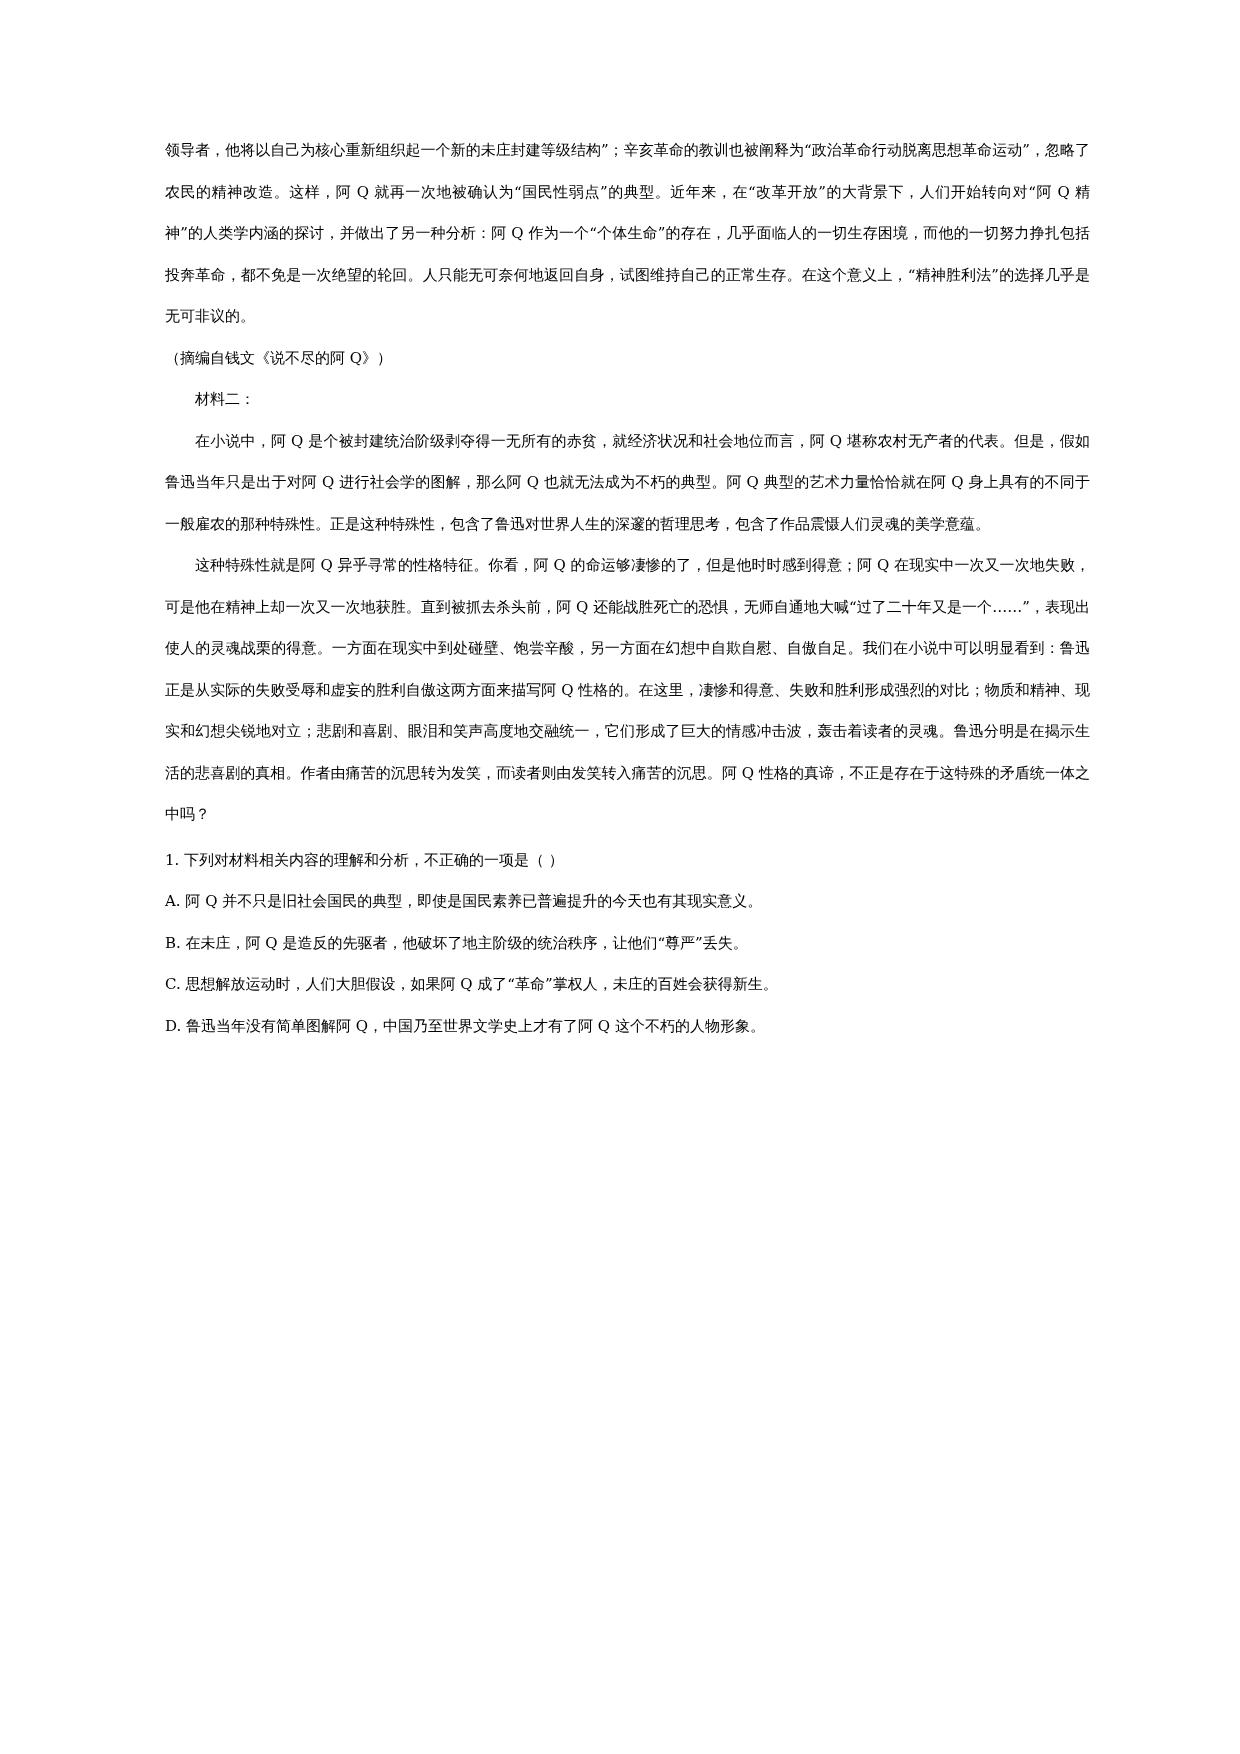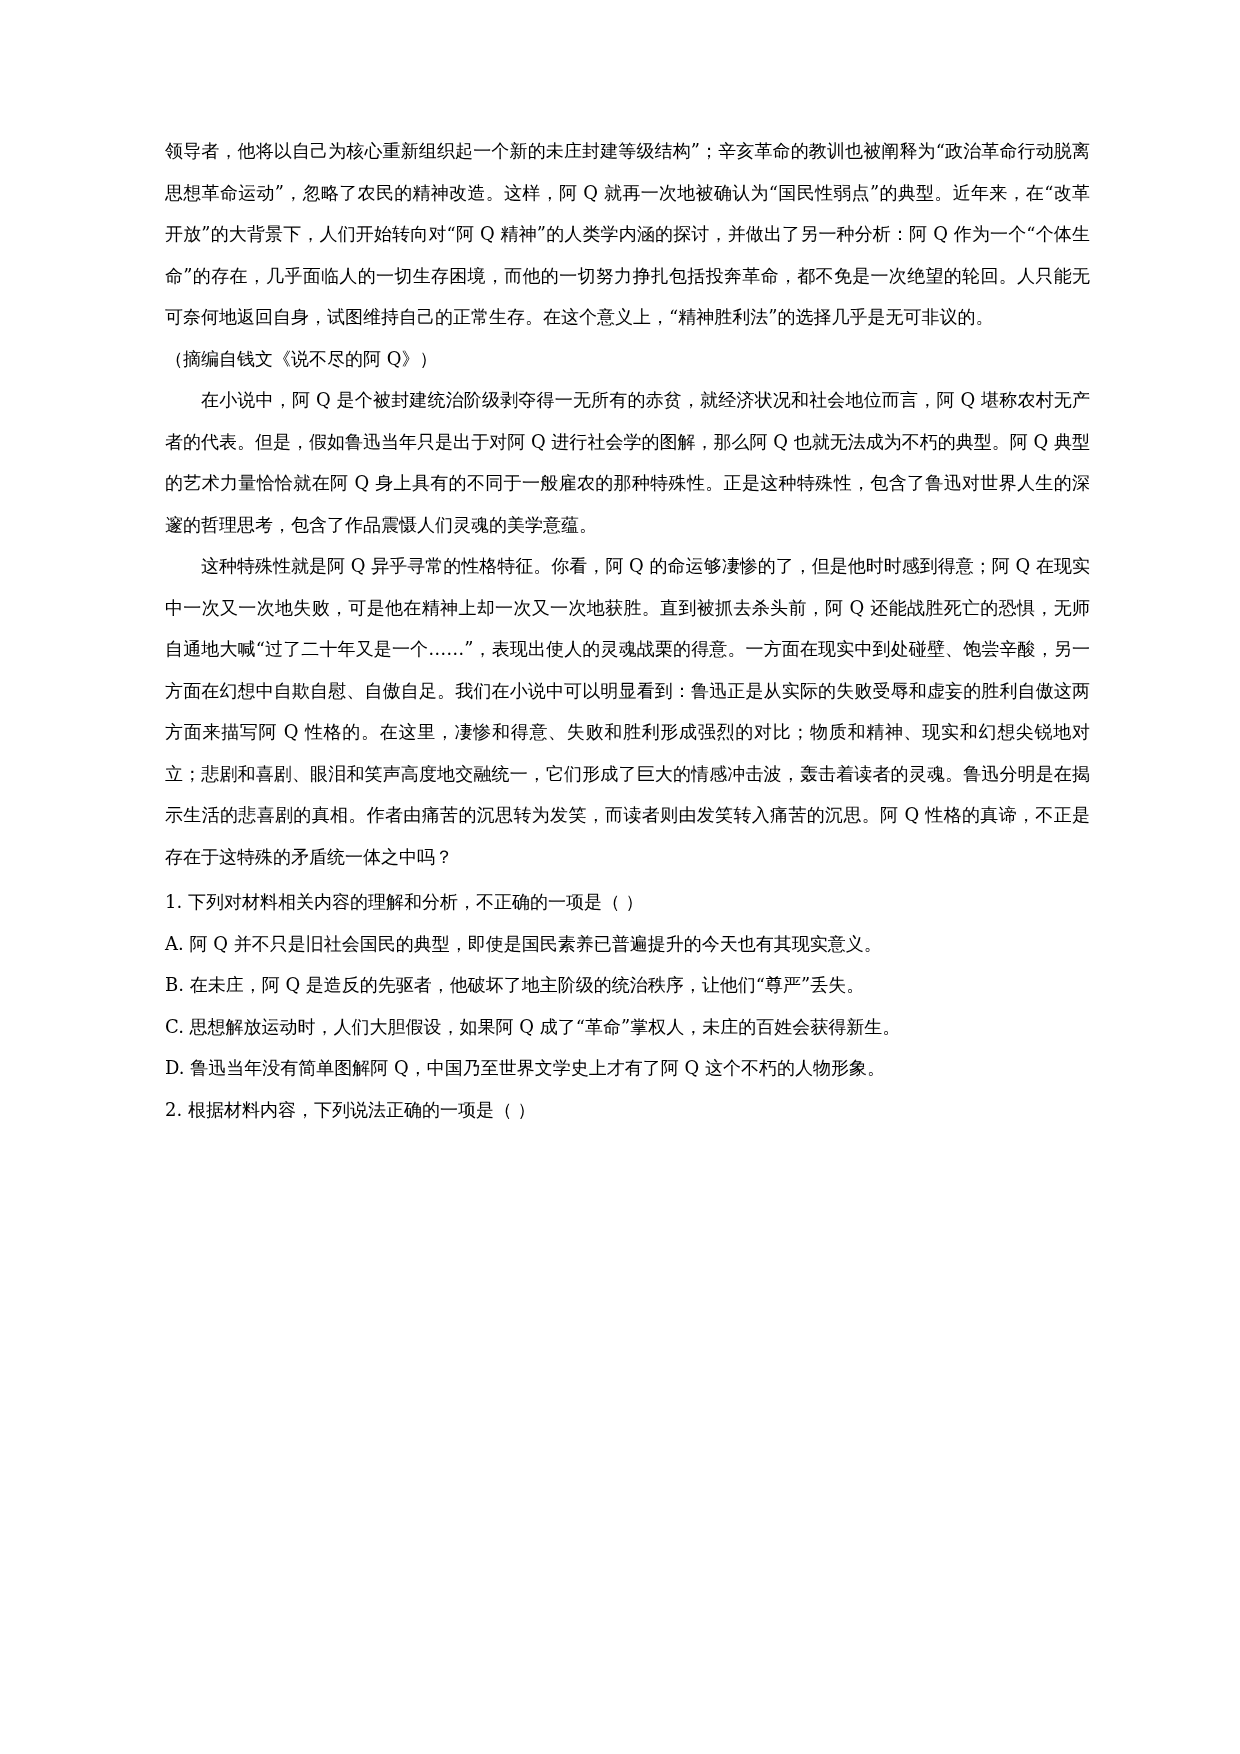--- a/index.html
+++ b/index.html
@@ -14,21 +14,21 @@
     color: #000000;
   }
   .page {
     position: relative;
     width: 1240px;
     height: 1754px;
     box-sizing: border-box;
     padding: 130px 150px 0 165px;
   }
   .doc {
-    font-size: 18px;
+    font-size: 15px;
     line-height: 41.5px;
     text-align: justify;
     text-justify: inter-ideograph;
   }
   p {
     margin: 0;
     padding: 0;
   }
   .para {
     text-indent: 2em;
@@ -56,30 +56,30 @@
 </head>
 <body>
 
 <div class="page">
   <div class="doc">
 
     <p class="cont">领导者，他将以自己为核心重新组织起一个新的未庄封建等级结构”；辛亥革命的教训也被阐释为“政治革命行动脱离思想革命运动”，忽略了农民的精神改造。这样，阿 Q 就再一次地被确认为“国民性弱点”的典型。近年来，在“改革开放”的大背景下，人们开始转向对“阿 Q 精神”的人类学内涵的探讨，并做出了另一种分析：阿 Q 作为一个“个体生命”的存在，几乎面临人的一切生存困境，而他的一切努力挣扎包括投奔革命，都不免是一次绝望的轮回。人只能无可奈何地返回自身，试图维持自己的正常生存。在这个意义上，“精神胜利法”的选择几乎是无可非议的。</p>
 
     <p class="src">（摘编自钱文《说不尽的阿 Q》）</p>
 
+    <p class="label">材料二：</p>
 
     <p class="para">在小说中，阿 Q 是个被封建统治阶级剥夺得一无所有的赤贫，就经济状况和社会地位而言，阿 Q 堪称农村无产者的代表。但是，假如鲁迅当年只是出于对阿 Q 进行社会学的图解，那么阿 Q 也就无法成为不朽的典型。阿 Q 典型的艺术力量恰恰就在阿 Q 身上具有的不同于一般雇农的那种特殊性。正是这种特殊性，包含了鲁迅对世界人生的深邃的哲理思考，包含了作品震慑人们灵魂的美学意蕴。</p>
 
     <p class="para">这种特殊性就是阿 Q 异乎寻常的性格特征。你看，阿 Q 的命运够凄惨的了，但是他时时感到得意；阿 Q 在现实中一次又一次地失败，可是他在精神上却一次又一次地获胜。直到被抓去杀头前，阿 Q 还能战胜死亡的恐惧，无师自通地大喊“过了二十年又是一个……”，表现出使人的灵魂战栗的得意。一方面在现实中到处碰壁、饱尝辛酸，另一方面在幻想中自欺自慰、自傲自足。我们在小说中可以明显看到：鲁迅正是从实际的失败受辱和虚妄的胜利自傲这两方面来描写阿 Q 性格的。在这里，凄惨和得意、失败和胜利形成强烈的对比；物质和精神、现实和幻想尖锐地对立；悲剧和喜剧、眼泪和笑声高度地交融统一，它们形成了巨大的情感冲击波，轰击着读者的灵魂。鲁迅分明是在揭示生活的悲喜剧的真相。作者由痛苦的沉思转为发笑，而读者则由发笑转入痛苦的沉思。阿 Q 性格的真谛，不正是存在于这特殊的矛盾统一体之中吗？</p>
 
 
 
     <div class="q-list">
       <p class="q-item">1. 下列对材料相关内容的理解和分析，不正确的一项是（      ）</p>
       <p class="q-item">A. 阿 Q 并不只是旧社会国民的典型，即使是国民素养已普遍提升的今天也有其现实意义。</p>
       <p class="q-item">B. 在未庄，阿 Q 是造反的先驱者，他破坏了地主阶级的统治秩序，让他们“尊严”丢失。</p>
       <p class="q-item">C. 思想解放运动时，人们大胆假设，如果阿 Q 成了“革命”掌权人，未庄的百姓会获得新生。</p>
       <p class="q-item">D. 鲁迅当年没有简单图解阿 Q，中国乃至世界文学史上才有了阿 Q 这个不朽的人物形象。</p>
-      <p class="q-item">2. 根据材料内容，下列说法正确的一项是（      ）</p>
     </div>
 
   </div>
 </div>
 
 </body></html>

